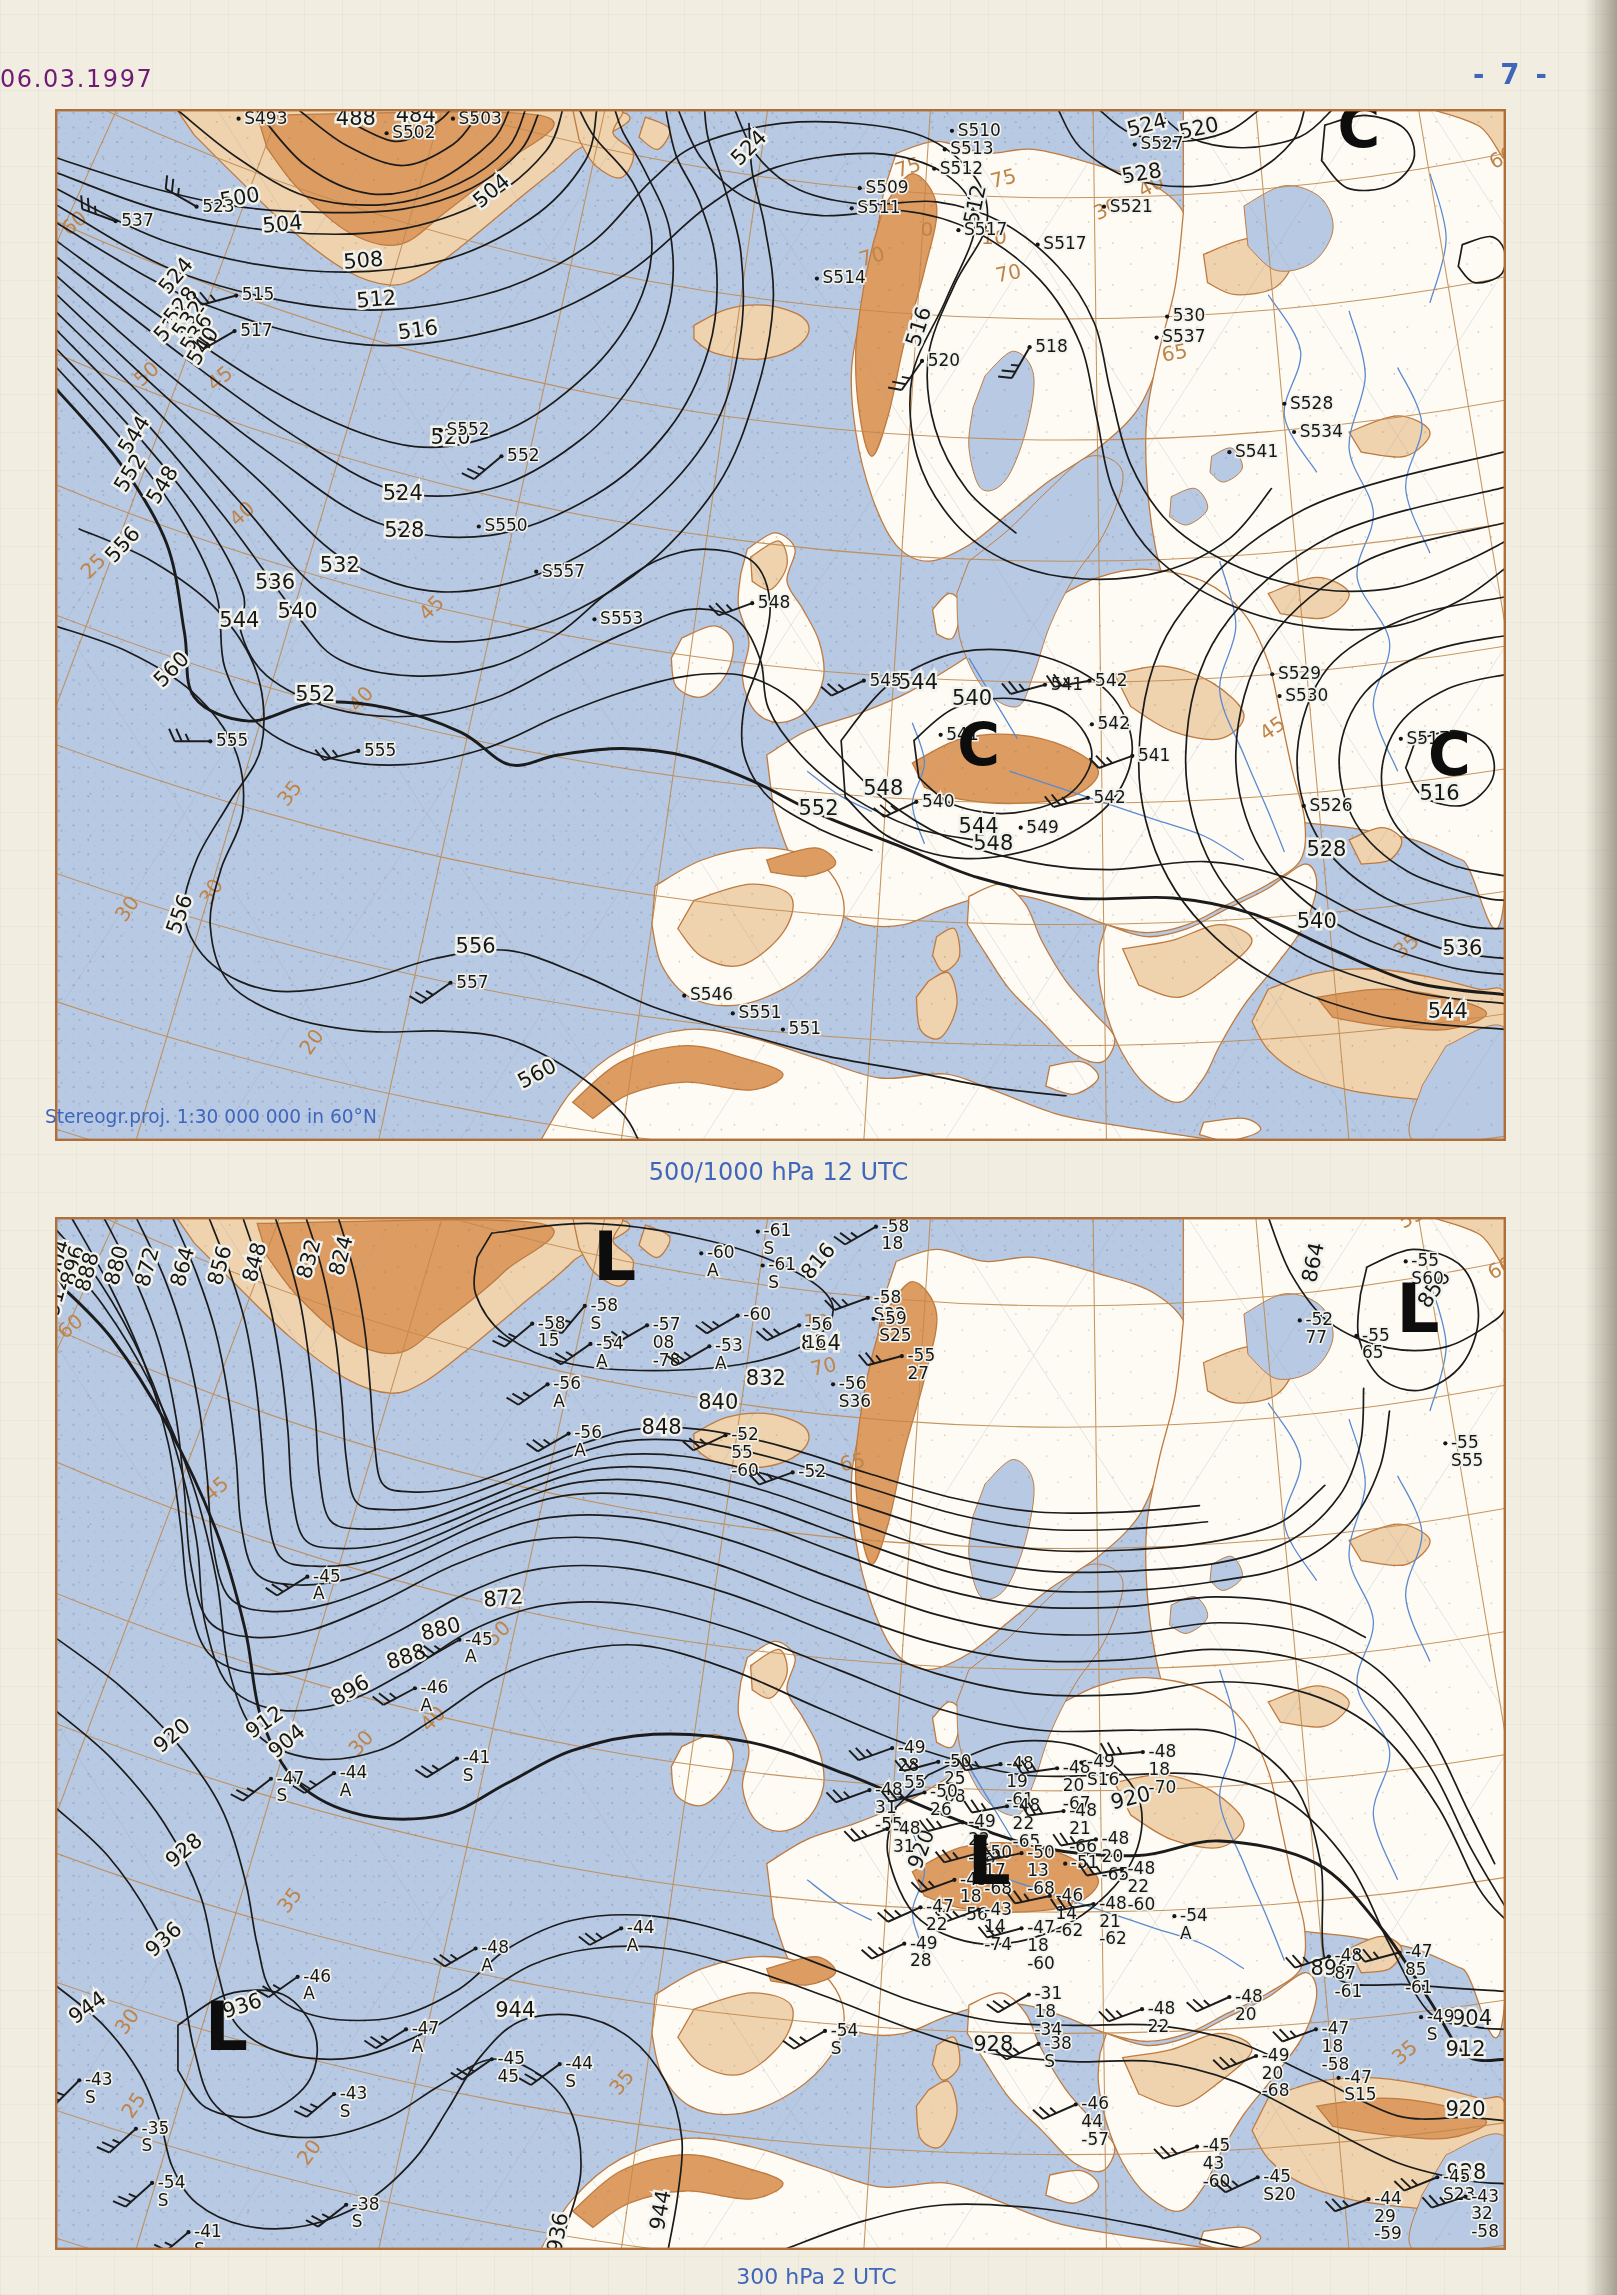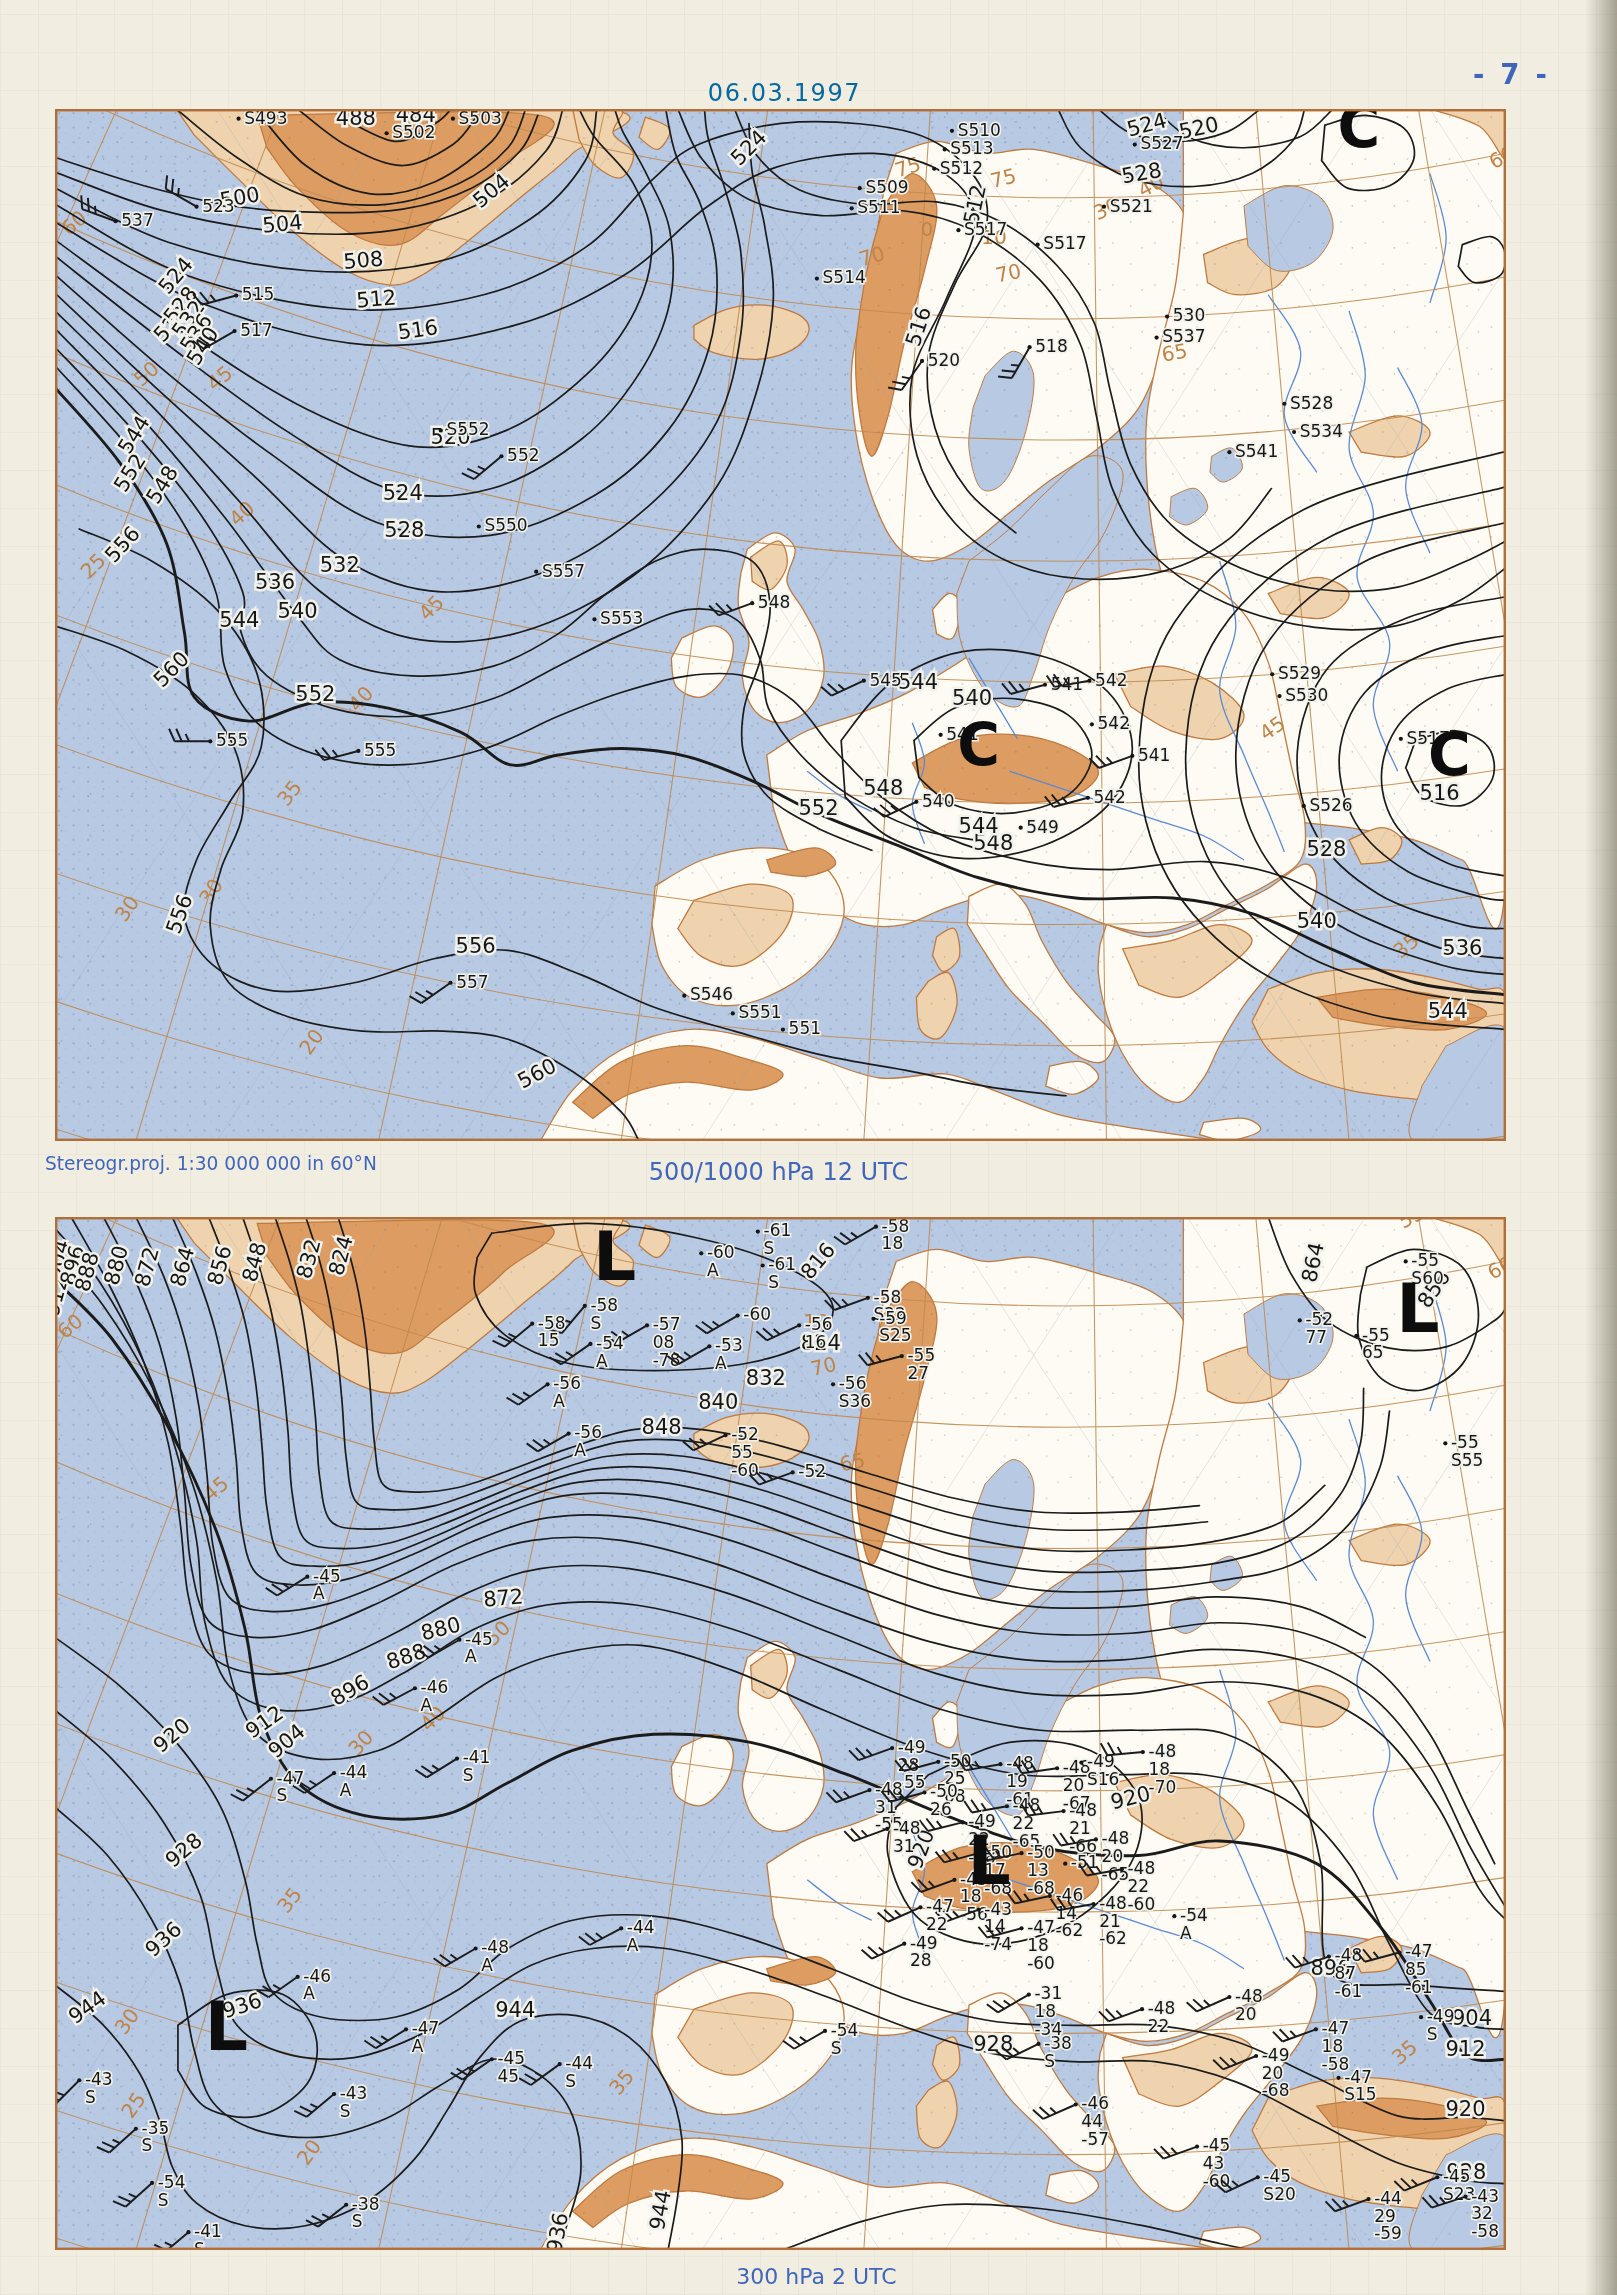--- a/index.html
+++ b/index.html
@@ -1,26 +1,26 @@
 <!DOCTYPE html>
 <html style="font-size:13px"><head>
 <meta charset="utf-8">
 <style>
   html,body{margin:0;padding:0;background:#cfccbe;}
   .page{position:relative;width:1617px;height:2295px;background:#f1eee1;overflow:hidden;
         font-family:"DejaVu Sans",sans-serif;}
   .page::before{content:"";position:absolute;inset:0;pointer-events:none;
      background-image:repeating-linear-gradient(0deg,rgba(110,125,150,.06) 0 0.8px,transparent 0.8px 38px),
                       repeating-linear-gradient(90deg,rgba(110,125,150,.06) 0 0.8px,transparent 0.8px 38px);}
-  .hdr-date{position:absolute;top:79px;left:0;width:1569px;text-align:center;
-     font-size:24px;letter-spacing:1.6px;color:#0369a1;}
+  .hdr-date{position:absolute;top:65px;left:0;width:1569px;
+     font-size:24px;letter-spacing:1.6px;color:#701a75;}
   .pageno{position:absolute;top:58px;left:1447px;width:129px;text-align:center;
      color:#4066bb;font-size:27.5px;font-weight:bold;letter-spacing:3.2px;}
   .cap{position:absolute;color:#4066bb;}
-  .cap-left{top:1153px;left:45px;font-size:18.6px;}
+  .cap-left{top:1106px;left:45px;font-size:18.6px;}
   .cap-mid{top:1158px;left:536px;width:485px;text-align:center;font-size:24px;}
   .cap-bot{top:2264px;left:566px;width:501px;text-align:center;font-size:22px;}
   .map{position:absolute;left:55px;width:1451px;}
   #map1{top:109px;height:1032px;}
   #map2{top:1217px;height:1033px;}
   .edge{position:absolute;right:0;top:0;width:32px;height:100%;
      background:linear-gradient(to right,rgba(120,110,90,0),rgba(90,84,66,.5));pointer-events:none;}
   svg{display:block}
 </style>
 </head>

